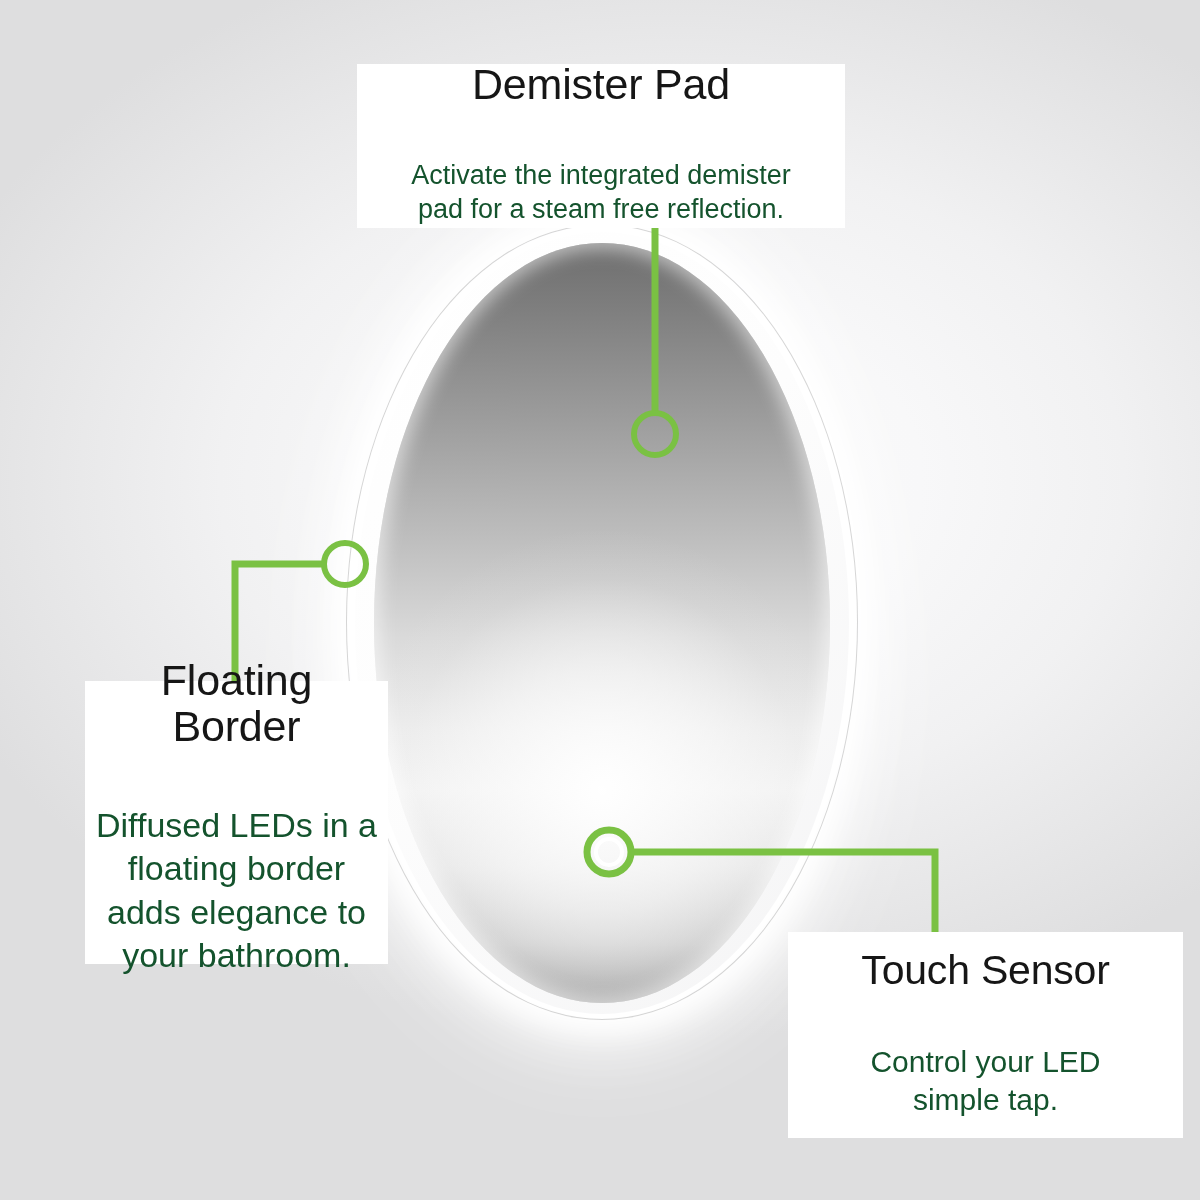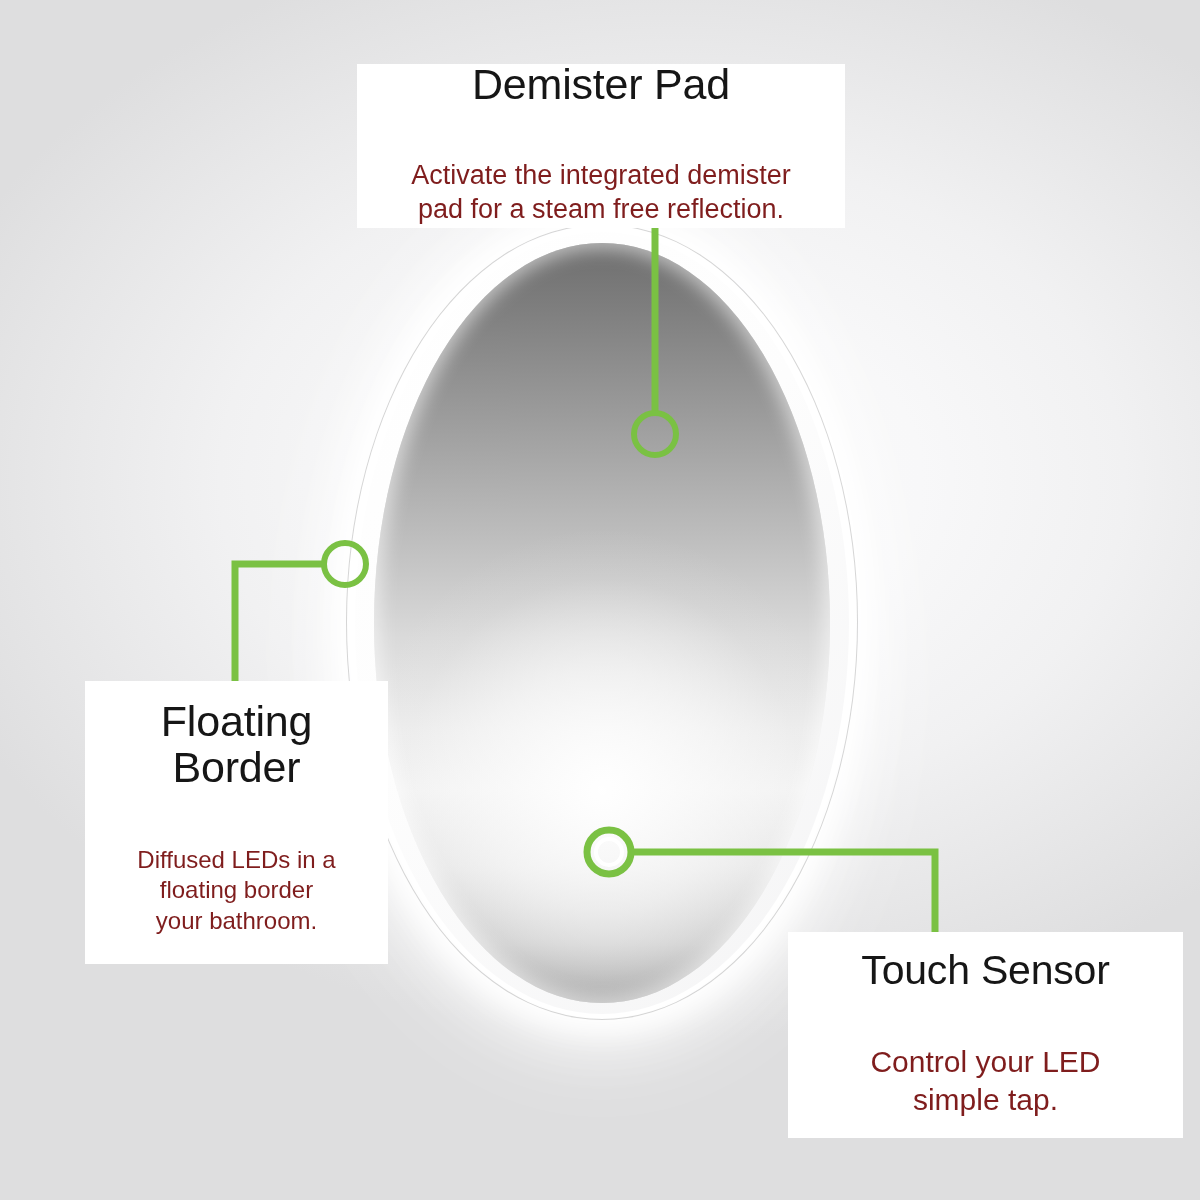--- a/index.html
+++ b/index.html
@@ -132,41 +132,41 @@
     line-height: 1.06;
     letter-spacing: -0.2px;
     margin: 0 0 7px 0;
     color: #161616;
   }
   .callout .body {
     font-size: 27px;
     font-weight: 400;
     line-height: 1.26;
     margin: 0;
-    color: #7f1d1d;
+    color: #14532d;
   }
 
   #callout-demister {
     left: 357px;
     top: 64px;
     width: 488px;
     height: 164px;
     padding: 6px 10px 10px 10px;
   }
   #callout-demister .body { font-size: 27px; }
 
   #callout-floating {
     left: 85px;
     top: 681px;
     width: 303px;
     height: 283px;
     padding: 3px 8px 12px 8px;
   }
   #callout-floating .title { font-size: 43px; margin-bottom: 10px; }
-  #callout-floating .body { font-size: 24px; line-height: 1.28; }
+  #callout-floating .body { font-size: 34px; line-height: 1.28; }
 
   #callout-touch {
     left: 788px;
     top: 932px;
     width: 395px;
     height: 206px;
     padding: 8px 8px 10px 8px;
   }
   #callout-touch .title { font-size: 41px; margin-bottom: 6px; }
   #callout-touch .body { font-size: 30px; line-height: 1.27; }
@@ -208,20 +208,21 @@
   </div>
 
   <div class="callout" id="callout-floating">
     <div class="title">
       <div class="nowrap">Floating</div>
       <div class="nowrap">Border</div>
     </div>
     <div class="body">
       <div class="nowrap">Diffused LEDs in a</div>
       <div class="nowrap">floating border</div>
+      <div class="nowrap">adds elegance to</div>
       <div class="nowrap">your bathroom.</div>
     </div>
   </div>
 
   <div class="callout" id="callout-touch">
     <div class="title">Touch Sensor</div>
     <div class="body">
       <div class="nowrap">Control your LED</div>
       <div class="nowrap">simple tap.</div>
     </div>

